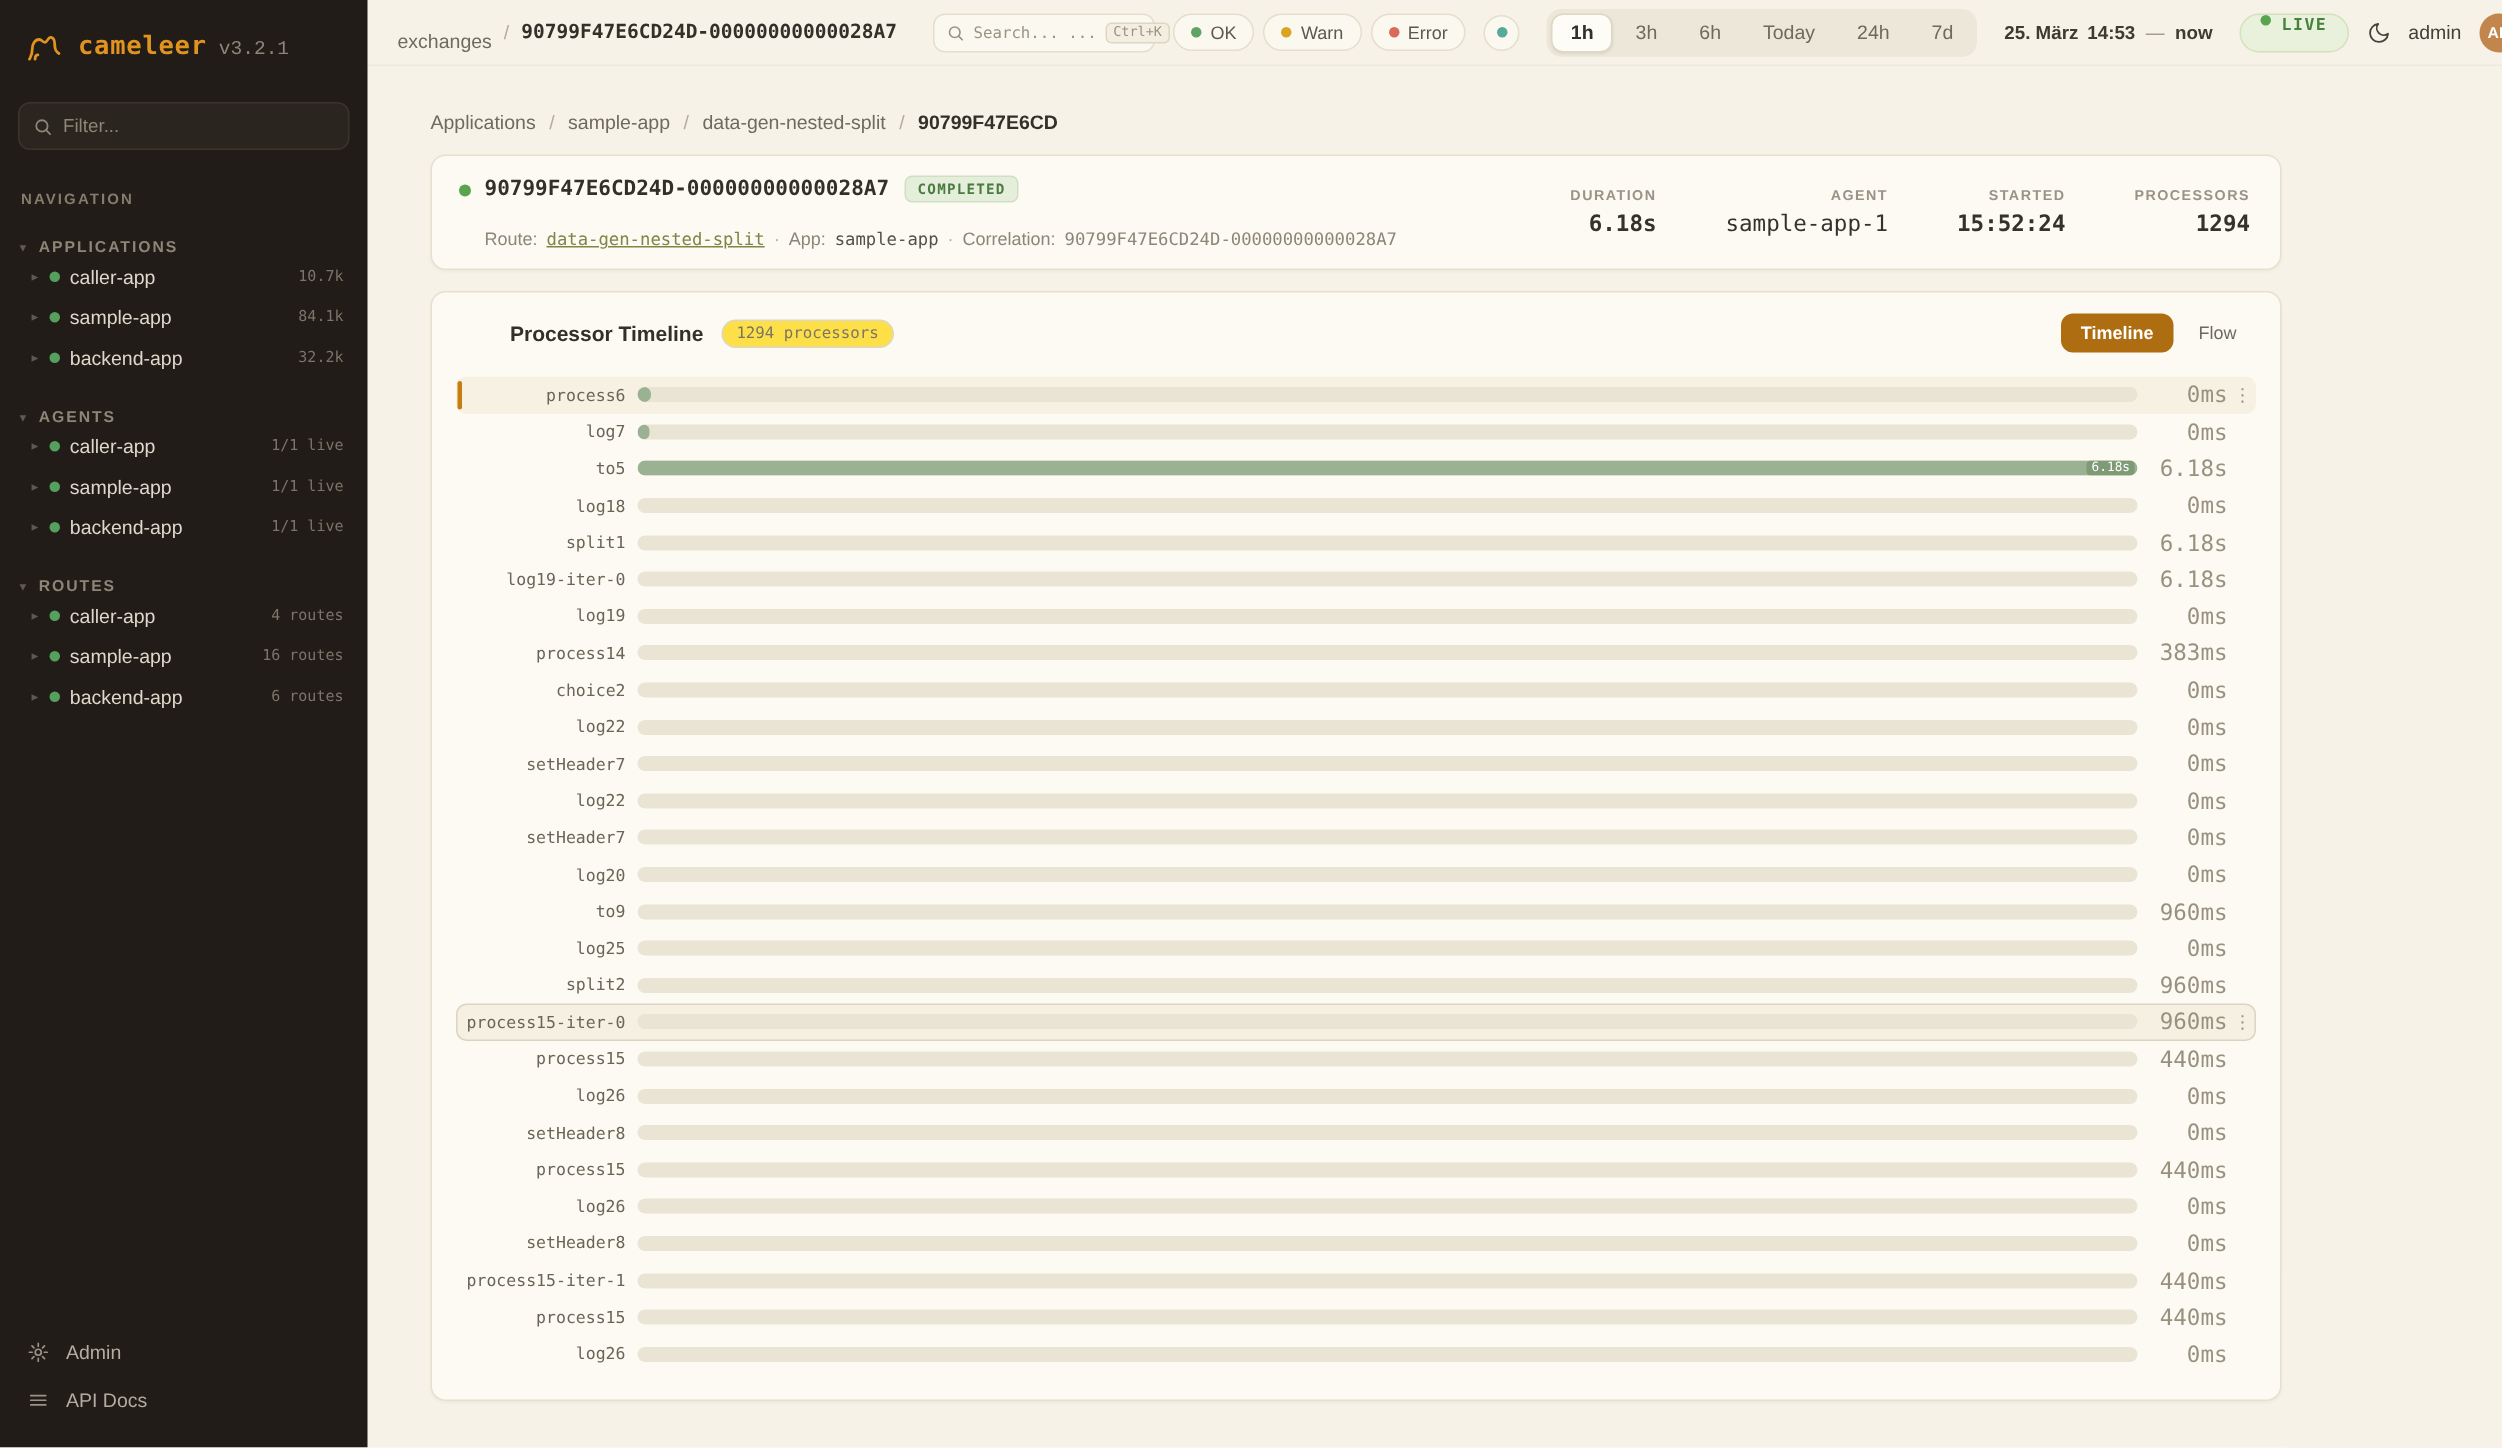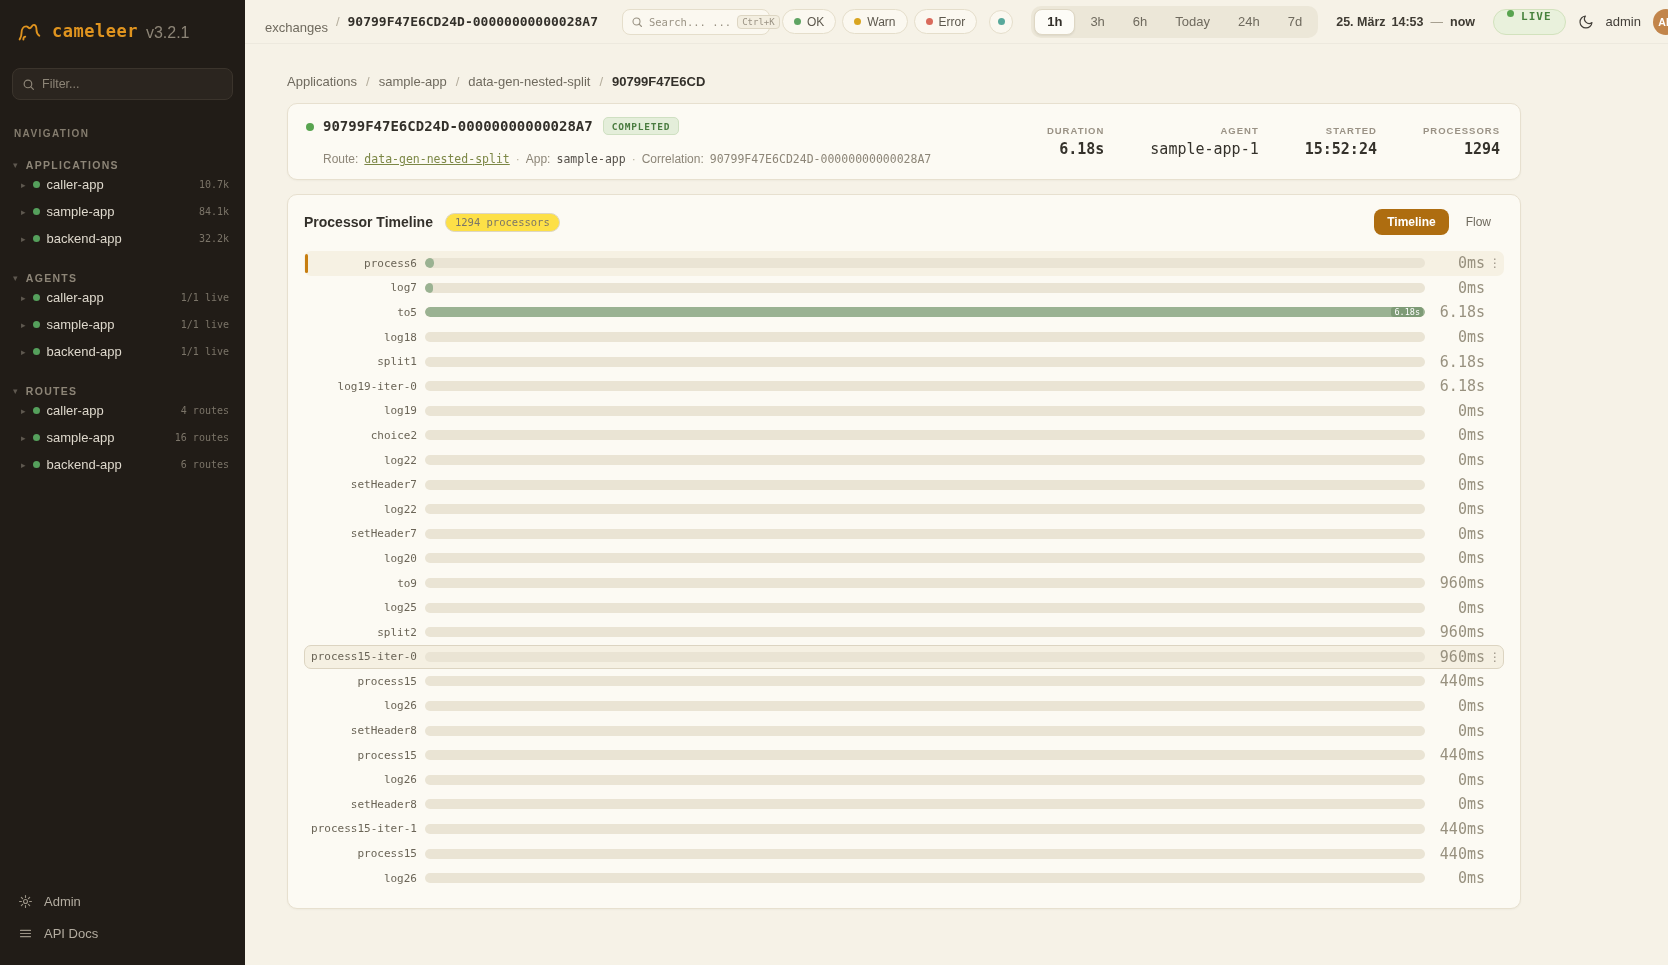--- a/index.html
+++ b/index.html
@@ -3,21 +3,21 @@
 <meta charset="utf-8">
 <style>
   * { margin:0; padding:0; box-sizing:border-box; }
   html,body { width:1668px; height:965px; overflow:hidden; }
   body { font-family:"Liberation Sans","DejaVu Sans",sans-serif; background:#f6f2e7; color:#3a362e; display:flex; }
 
   
   .sidebar { width:245px; min-width:245px; height:100%; background:#211c17; display:flex; flex-direction:column; padding:0 12px; }
   .logo-row { display:flex; align-items:center; gap:8px; padding:16px 2px 0 2px; cursor:pointer; }
   .logo-name { font-family:"DejaVu Sans Mono",monospace; font-weight:bold; font-size:17px; color:#e0941f; letter-spacing:.5px; }
-  .logo-ver { font-size:16px; color:#8d8577; margin-top:3px; }
+  .logo-ver { font-size:13px; color:#8d8577; margin-top:3px;font-family:Liberation Mono, monospace; }
   .filter-box { margin-top:22px; height:32px; background:#2b251f; border:1px solid #3b342c; border-radius:8px; display:flex; align-items:center; gap:7px; padding:0 9px; }
   .filter-box input { background:transparent; border:none; outline:none; color:#d9d3c7; font-size:12.5px; width:100%; }
   .filter-box input::placeholder { color:#8d8577; }
   .nav-label { margin-top:28px; font-size:10px; letter-spacing:1.4px; color:#847c6e; font-weight:bold; padding-left:2px; }
   .nav-section { margin-top:20px; }
   .sec-head { display:flex; align-items:center; gap:7px; font-size:10.5px; letter-spacing:1.3px; color:#8d8577; font-weight:bold; cursor:pointer; padding-left:1px; }
   .sec-caret { color:#5f5950; font-size:9px; }
   .nav-item { display:flex; align-items:center; gap:7px; height:27px; padding-left:9px; cursor:pointer; border-radius:6px; }
   .item-caret { color:#5f5950; font-size:9px; }
   .green-dot { width:7px; height:7px; border-radius:50%; background:#55a05c; }
@@ -75,21 +75,21 @@
   .meta-mono.dim { color:#8d8678; }
   .meta-dot { color:#b4ad9c; }
   .ex-stats { margin-left:auto; display:flex; gap:46px; }
   .stat { text-align:right; }
   .stat-label { font-size:9.5px; letter-spacing:1px; color:#9a9285; font-weight:bold; }
   .stat-value { margin-top:4px; font-family:"DejaVu Sans Mono",monospace; font-size:15px; font-weight:bold; color:#35322b; }
   .stat-value.agent { font-weight:normal; }
 
   
   .timeline-card { margin-top:14px; padding:14px 16px 18px 16px; }
-  .tl-header { display:flex; align-items:center; }
+  .tl-header { display:flex; align-items:center;margin-left:36px; }
   .tl-title { font-size:14px; font-weight:bold; color:#33302a; }
   .tl-count { margin-left:12px; font-family:"DejaVu Sans Mono",monospace; font-size:10.5px; color:#7b7568; border:1px solid #ddd6c3; background:#fde047; border-radius:999px; padding:2.5px 9px; }
   .tl-views { margin-left:auto; display:flex; gap:4px; align-items:center; }
   .view-btn { border:none; background:transparent; font-family:inherit; font-size:12px; color:#6f6a5e; padding:6px 13px; border-radius:8px; cursor:pointer; }
   .view-btn.selected { background:#ae6d10; color:#fff; font-weight:bold; }
   .trows { margin-top:16px; }
   .trow { position:relative; display:flex; align-items:center; height:24.6px; border:1px solid transparent; border-radius:7px; cursor:pointer; }
   .tlabel { width:112px; min-width:112px; text-align:right; font-family:"DejaVu Sans Mono",monospace; font-size:11px; color:#6b6557; padding-right:0; }
   .ttrack { flex:1; height:10px; background:#eae4d4; border-radius:5px; margin:0 12px 0 8px; position:relative; overflow:hidden; }
   .tbar { position:absolute; left:0; top:0; bottom:0; background:#9ab292; border-radius:5px; min-width:7px; display:flex; align-items:center; justify-content:flex-end; }
@@ -403,20 +403,26 @@
             <span class="tdur">6.18s</span>
             <span class="tmenu hidden">⋮</span>
           </div>
           <div class="trow">
             <span class="tlabel">log19</span>
             <div class="ttrack"></div>
             <span class="tdur">0ms</span>
             <span class="tmenu hidden">⋮</span>
           </div>
           <div class="trow">
+            <span class="tlabel">process14</span>
+            <div class="ttrack"></div>
+            <span class="tdur">383ms</span>
+            <span class="tmenu hidden">⋮</span>
+          </div>
+          <div class="trow">
             <span class="tlabel">choice2</span>
             <div class="ttrack"></div>
             <span class="tdur">0ms</span>
             <span class="tmenu hidden">⋮</span>
           </div>
           <div class="trow">
             <span class="tlabel">log22</span>
             <div class="ttrack"></div>
             <span class="tdur">0ms</span>
             <span class="tmenu hidden">⋮</span>

